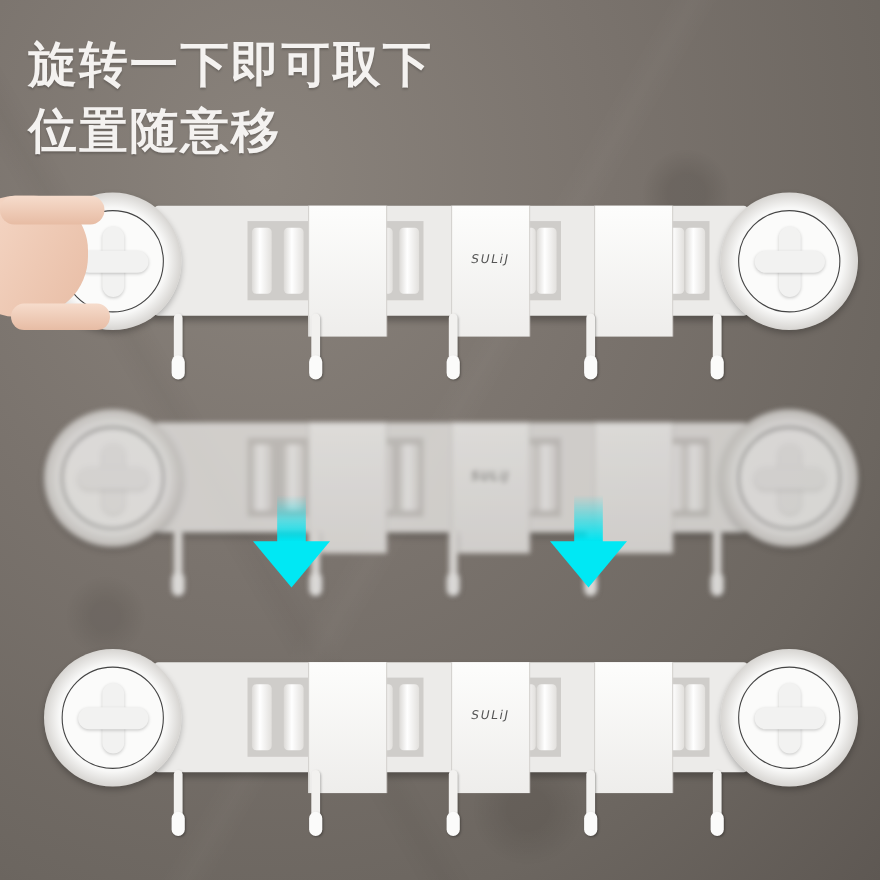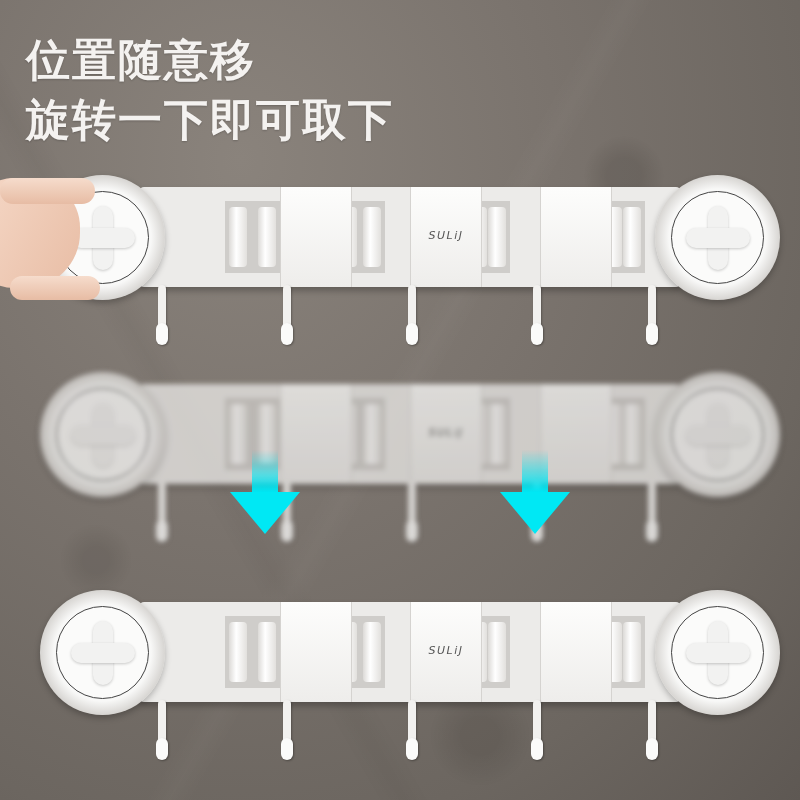--- a/index.html
+++ b/index.html
@@ -23,21 +23,21 @@
 box-shadow:0 3px 6px rgba(0,0,0,.25)}
 .plate .ring{position:absolute;left:16px;top:16px;width:93px;height:93px;border-radius:50%;
 border:1px solid #444;background:#fbfbfa}
 .cross{position:absolute;left:50%;top:50%;width:64px;height:64px;transform:translate(-50%,-50%)}
 .cross:before,.cross:after{content:"";position:absolute;background:#f2f2f1;border-radius:12px;
 box-shadow:0 1px 3px rgba(0,0,0,.2)}
 .cross:before{left:22px;top:0;width:20px;height:64px}
 .cross:after{left:0;top:22px;width:64px;height:20px}
 .bar{position:absolute;left:100px;top:12px;width:540px;height:100px;background:#ecebe9;
 border-radius:4px;box-shadow:0 4px 6px rgba(0,0,0,.25)}
-.block{position:absolute;top:0;height:100px;width:72px;background:linear-gradient(#fdfdfc,#eeedeb);
+.block{position:absolute;top:0;height:119px;width:72px;background:linear-gradient(#fdfdfc,#eeedeb);
 border-left:1px solid #d5d3d0;border-right:1px solid #d5d3d0}
 .gap{position:absolute;top:14px;height:72px;background:#cfcdca}
 .roller{position:absolute;top:6px;width:18px;height:60px;border-radius:4px;
 background:linear-gradient(90deg,#dcdad7,#ffffff 40%,#e2e0dd)}
 .brand{position:absolute;left:50%;top:42px;transform:translateX(-50%);font-size:11px;color:#555;
 letter-spacing:1.5px;font-style:italic}
 .hook{position:absolute;top:110px;width:14px;height:60px}
 .hook .stem{position:absolute;left:3px;top:0;width:8px;height:48px;background:#f2f1ef;border-radius:4px;
 box-shadow:1px 1px 2px rgba(0,0,0,.25)}
 .hook .tip{position:absolute;left:1px;top:38px;width:12px;height:22px;background:#fbfbfa;border-radius:6px;
@@ -51,22 +51,22 @@
 background:linear-gradient(rgba(0,230,245,0),#00e5f2 80%)}
 .arrow .head{position:absolute;left:0;top:42px;width:0;height:0;border-left:35px solid transparent;
 border-right:35px solid transparent;border-top:42px solid #00e8f4}
 </style>
 </head>
 <body>
 
 <div class="texture"></div>
 
 <div class="headline">
+  <div>旋转一下即可取下</div>
   <div>位置随意移</div>
-  <div>旋转一下即可取下</div>
 </div>
 
 <div class="rack" id="r1" style="top:175px">
     <div class="bar">
       <div class="gap" style="left:85px;width:55px">
         <div class="roller" style="left:4px"></div>
         <div class="roller" style="right:4px"></div>
       </div>
       <div class="gap" style="left:195px;width:50px">
         <div class="roller" style="left:4px"></div>

